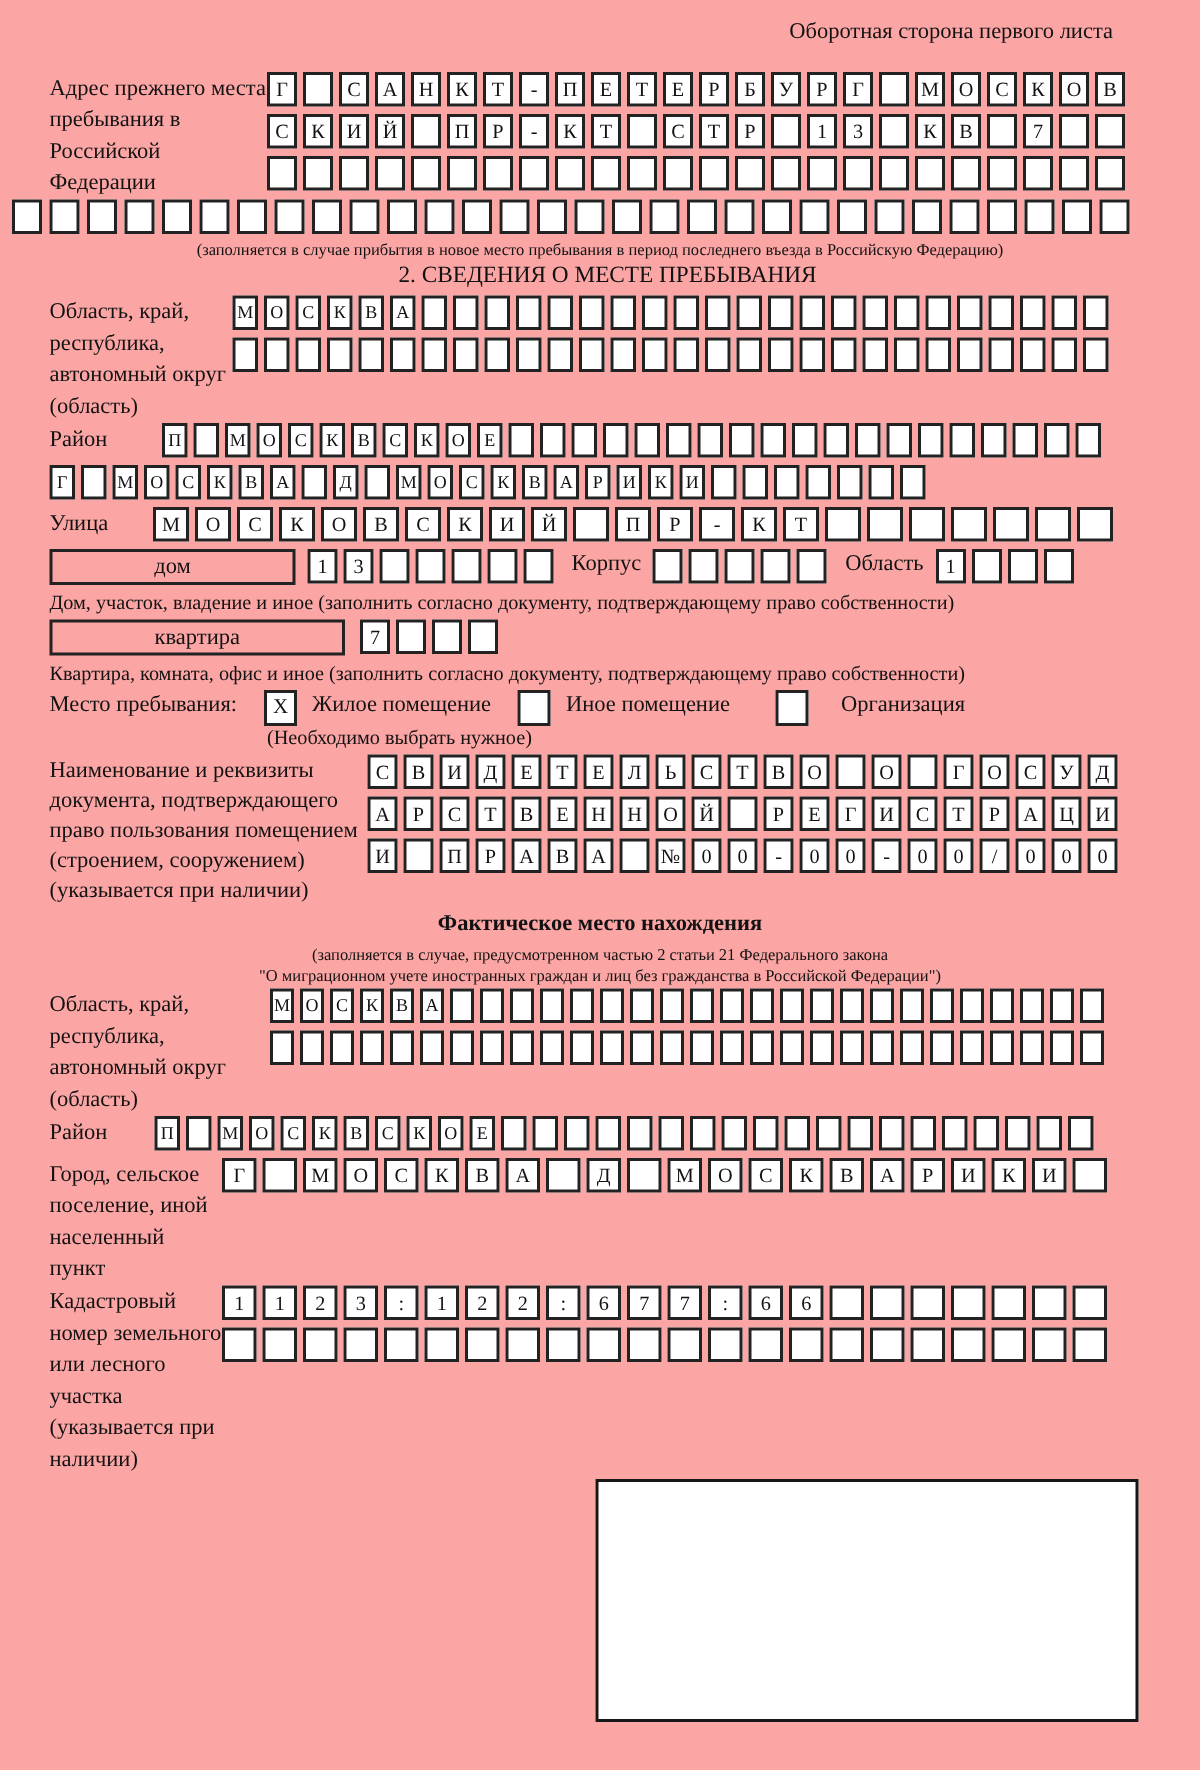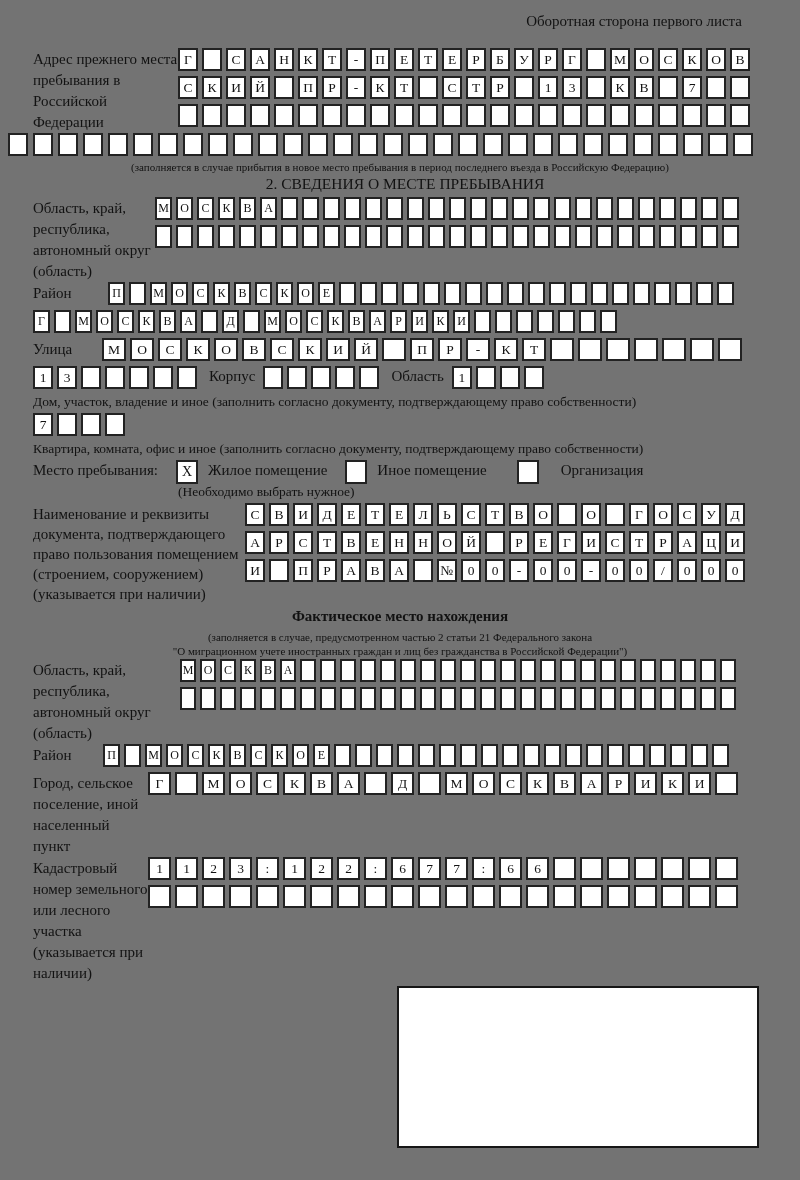--- a/index.html
+++ b/index.html
@@ -1,16 +1,16 @@
 <!DOCTYPE html>
 <html><head>
 <meta charset="utf-8">
 <style>
   html,body{margin:0;padding:0;background:#fff;}
-  .page{width:800px;height:1180px;background:#737373;color:#121212;
+  .page{width:800px;height:1180px;background:#fca5a5;color:#121212;
         font-family:"Liberation Serif", serif;position:relative;overflow:hidden;}
   .hdr{text-align:right;padding:13px 58px 0 0;font-size:15px;}
   .row{display:flex;align-items:flex-start;margin-left:33px;}
   .lbl{font-size:15px;line-height:21px;flex-shrink:0;padding-top:1px;}
   .cellrow{display:flex;gap:4px;margin-bottom:5px;flex-shrink:0;}
   .cell{flex-shrink:0;width:19px;height:23px;border:2px solid #222;box-sizing:border-box;
         display:flex;align-items:center;justify-content:center;font-size:13.5px;background:#fff;}
   .g-prev .cell{width:20px}
   .g-full{gap:5px;margin-left:8px;}  .g-full .cell{width:20px}
   .g-n .cell{width:17px;font-size:12px}
@@ -323,20 +323,21 @@
         <div class="cell"></div>
         <div class="cell"></div>
         <div class="cell"></div>
         <div class="cell"></div>
         <div class="cell"></div>
         <div class="cell"></div>
       </div>
   </div>
 
   <div class="row">
+    <div class="boxlabel bl-dom">дом</div>
     <div class="cellrow g-sm">
         <div class="cell">1</div>
         <div class="cell">3</div>
         <div class="cell"></div>
         <div class="cell"></div>
         <div class="cell"></div>
         <div class="cell"></div>
         <div class="cell"></div>
       </div>
     <div class="inl">Корпус</div>
@@ -351,20 +352,21 @@
     <div class="cellrow g-sm">
         <div class="cell">1</div>
         <div class="cell"></div>
         <div class="cell"></div>
         <div class="cell"></div>
       </div>
   </div>
   <div class="note-left">Дом, участок, владение и иное (заполнить согласно документу, подтверждающему право собственности)</div>
 
   <div class="row">
+    <div class="boxlabel bl-kv">квартира</div>
     <div class="cellrow g-sm">
         <div class="cell">7</div>
         <div class="cell"></div>
         <div class="cell"></div>
         <div class="cell"></div>
       </div>
   </div>
   <div class="note-left">Квартира, комната, офис и иное (заполнить согласно документу, подтверждающему право собственности)</div>
 
   <div class="row checkrow">

